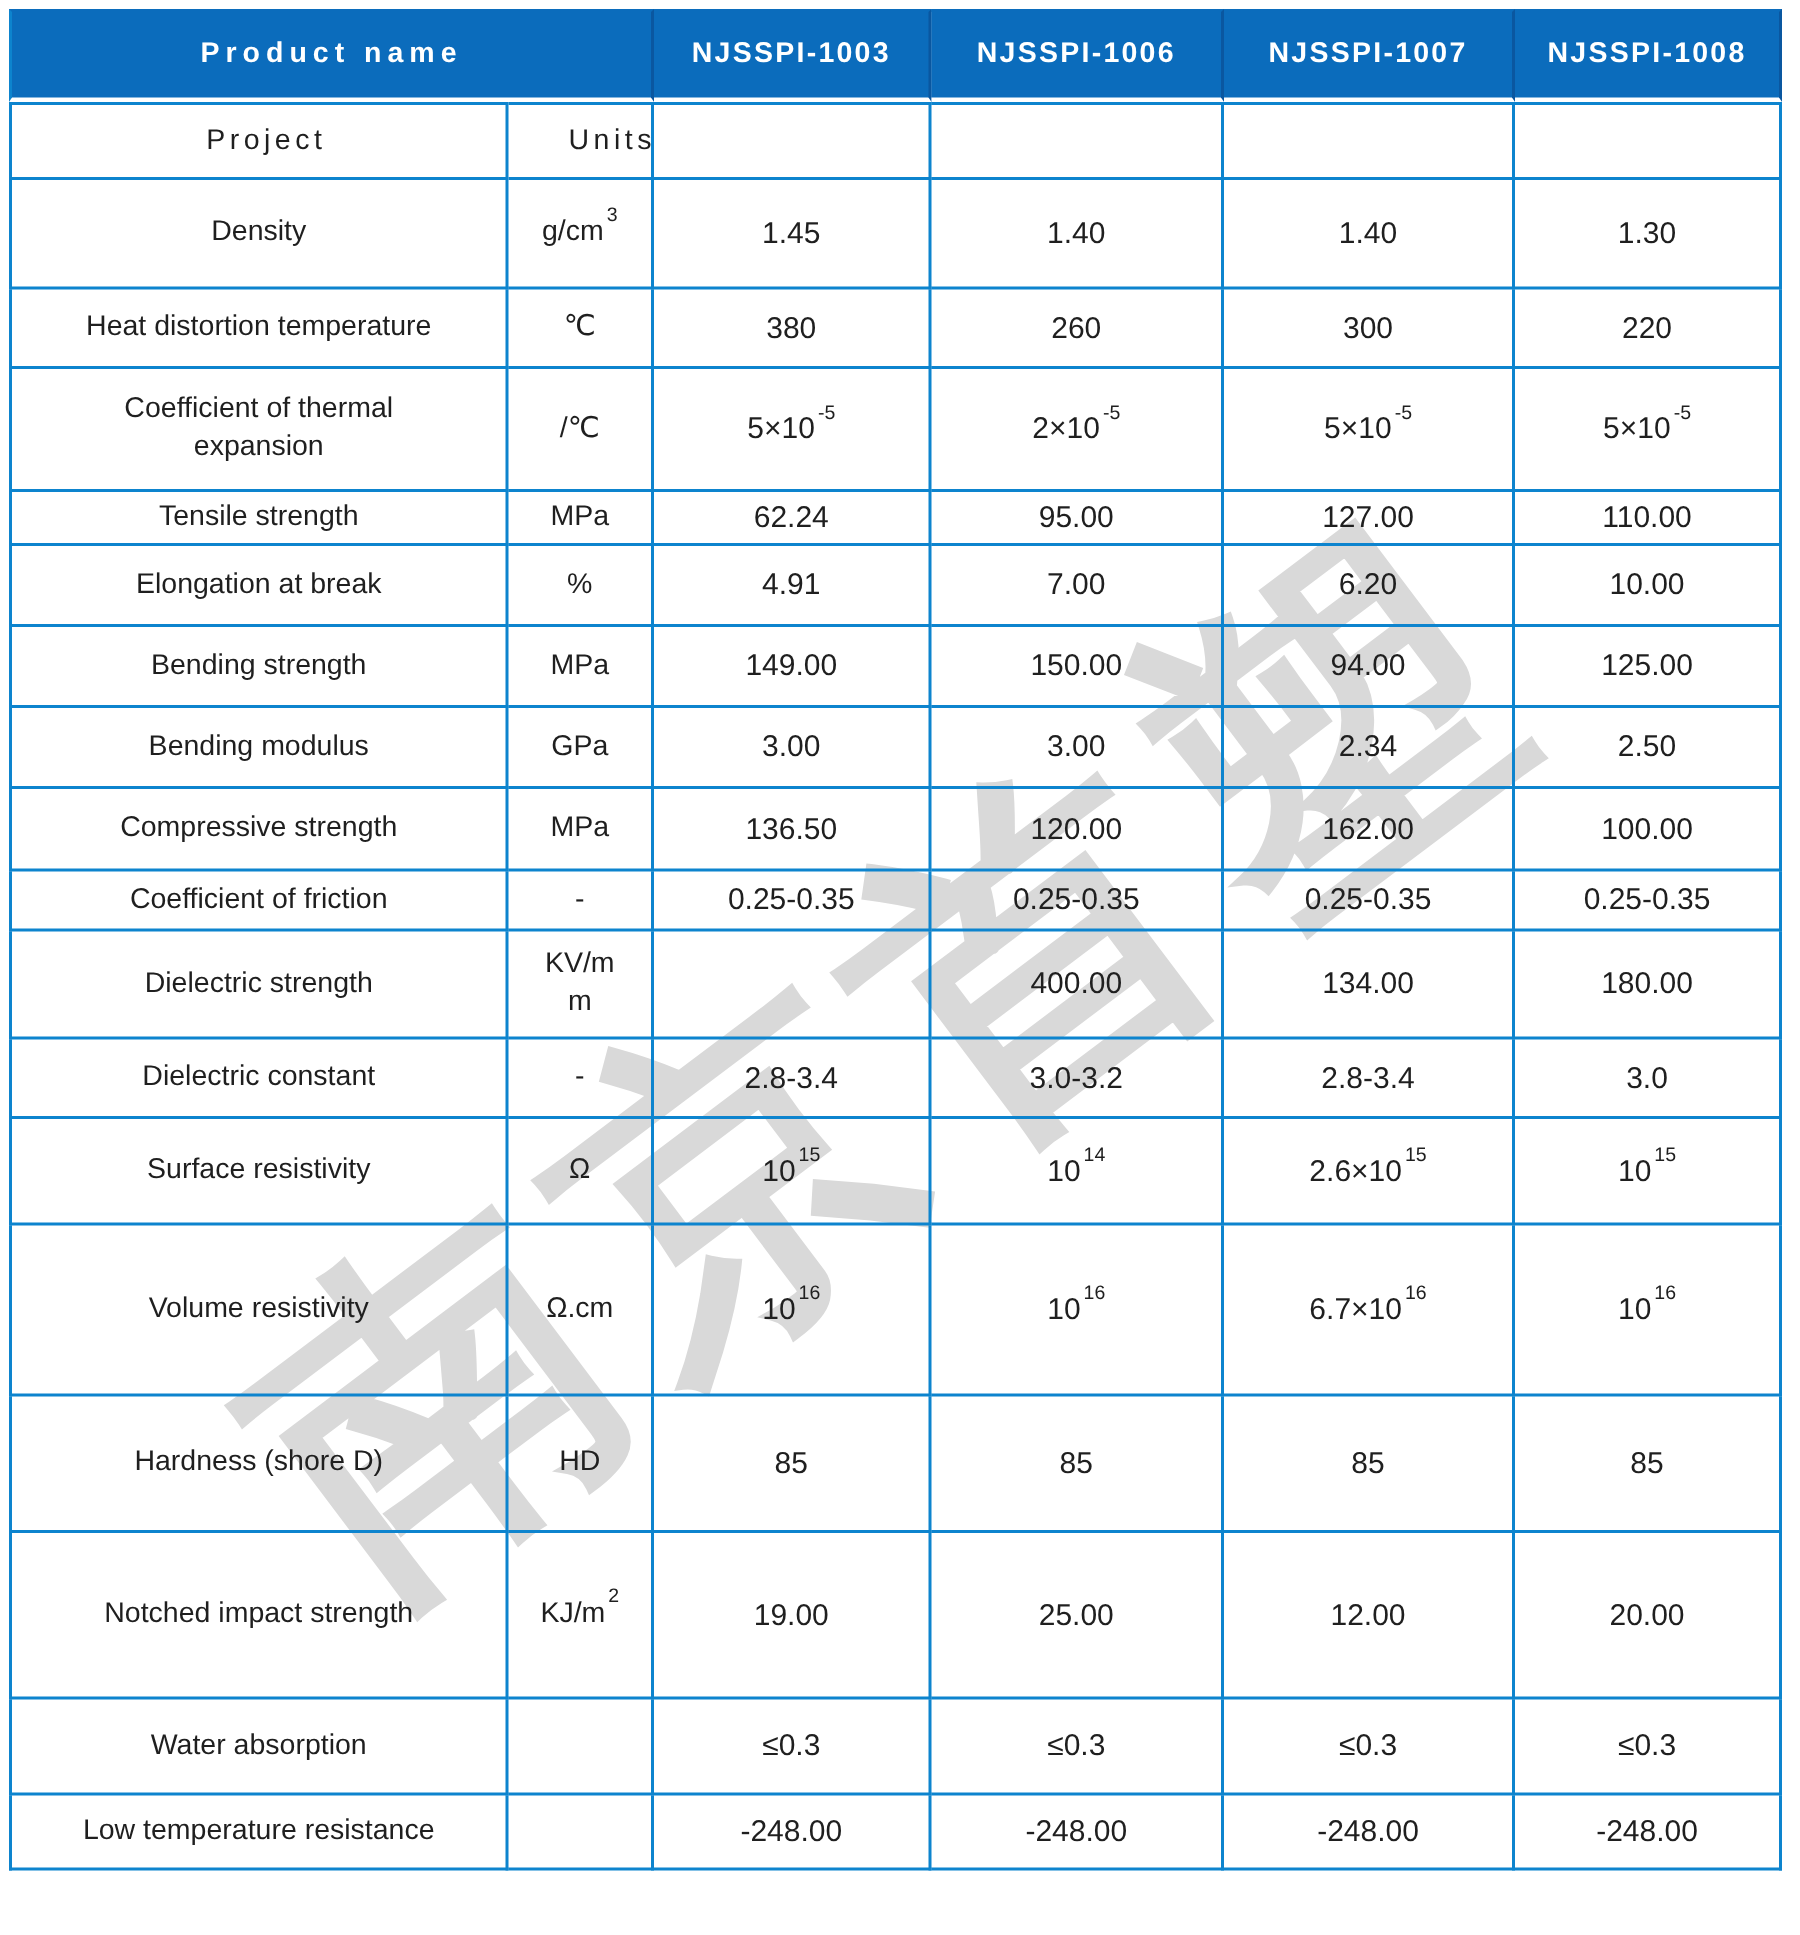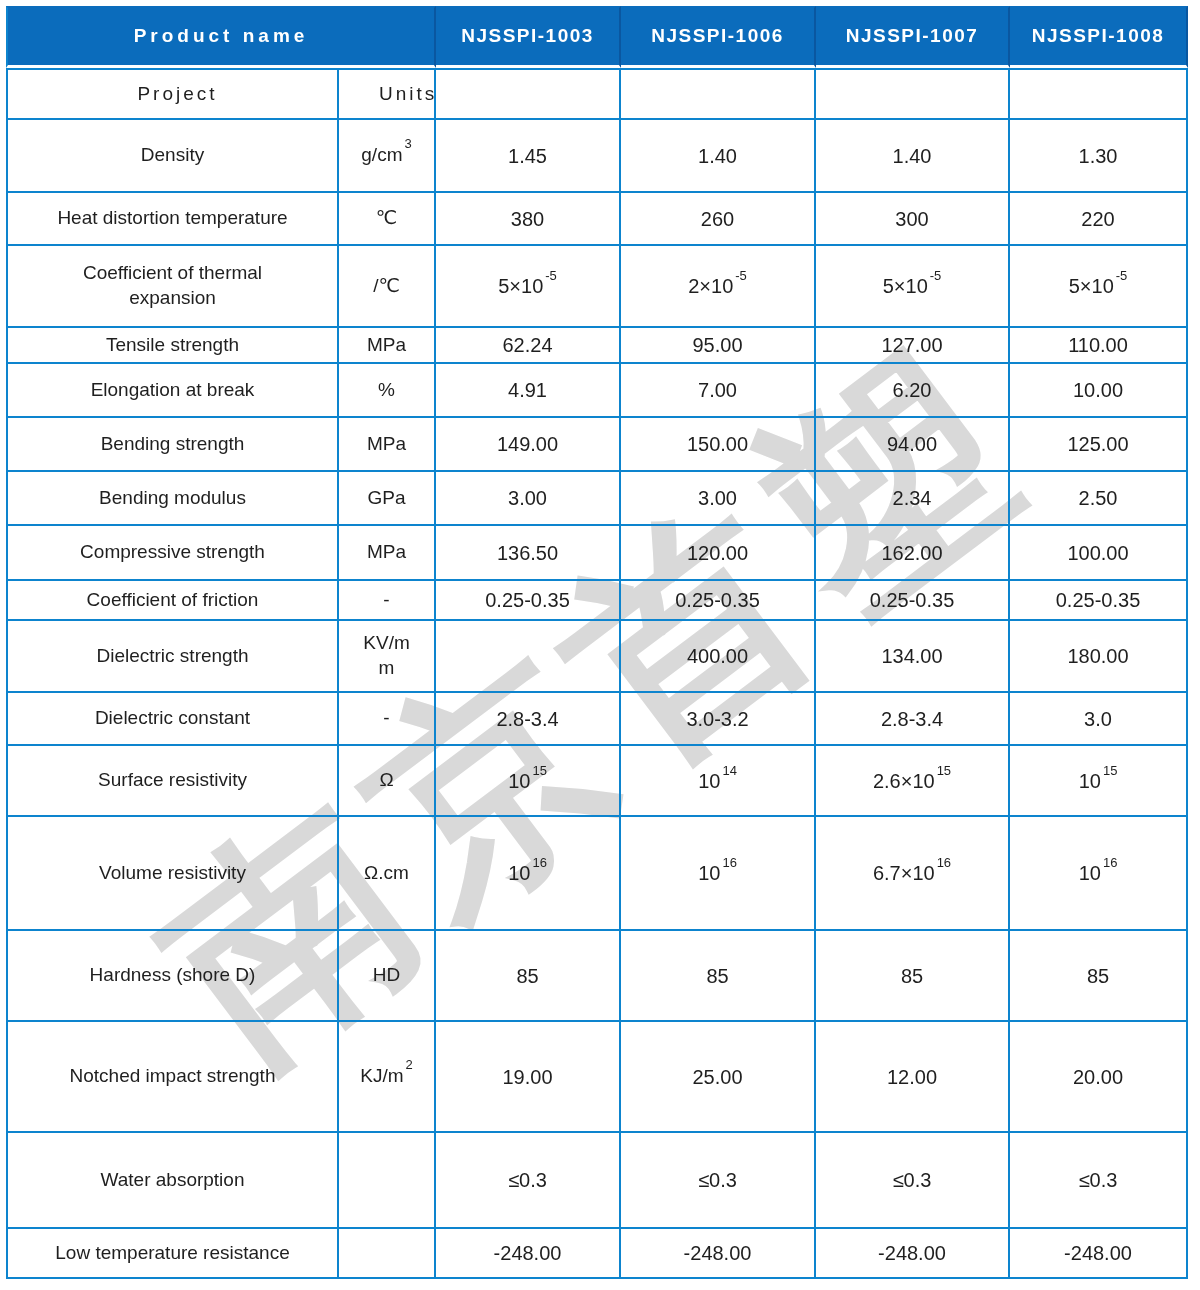--- a/index.html
+++ b/index.html
@@ -84,21 +84,21 @@
   tbody tr:nth-child(7){height:54px;}
   tbody tr:nth-child(8){height:54px;}
   tbody tr:nth-child(9){height:55px;margin-top:24px;}
   tbody tr:nth-child(10){height:40px;}
   tbody tr:nth-child(11){height:72px;}
   tbody tr:nth-child(12){height:53px;}
   tbody tr:nth-child(13){height:71px;}
   tbody tr:nth-child(14){height:114px;margin-left:26px;}
   tbody tr:nth-child(15){height:91px;}
   tbody tr:nth-child(16){height:111px;}
-  tbody tr:nth-child(17){height:96px;margin-left:16px;}
+  tbody tr:nth-child(17){height:64px;margin-left:16px;}
   tbody tr:nth-child(18){height:50px;border-radius:15px;}
 </style>
 </head>
 <body>
 
 <div class="watermark">南京首塑</div>
 
 <table>
   <colgroup>
     <col style="width:333px">

